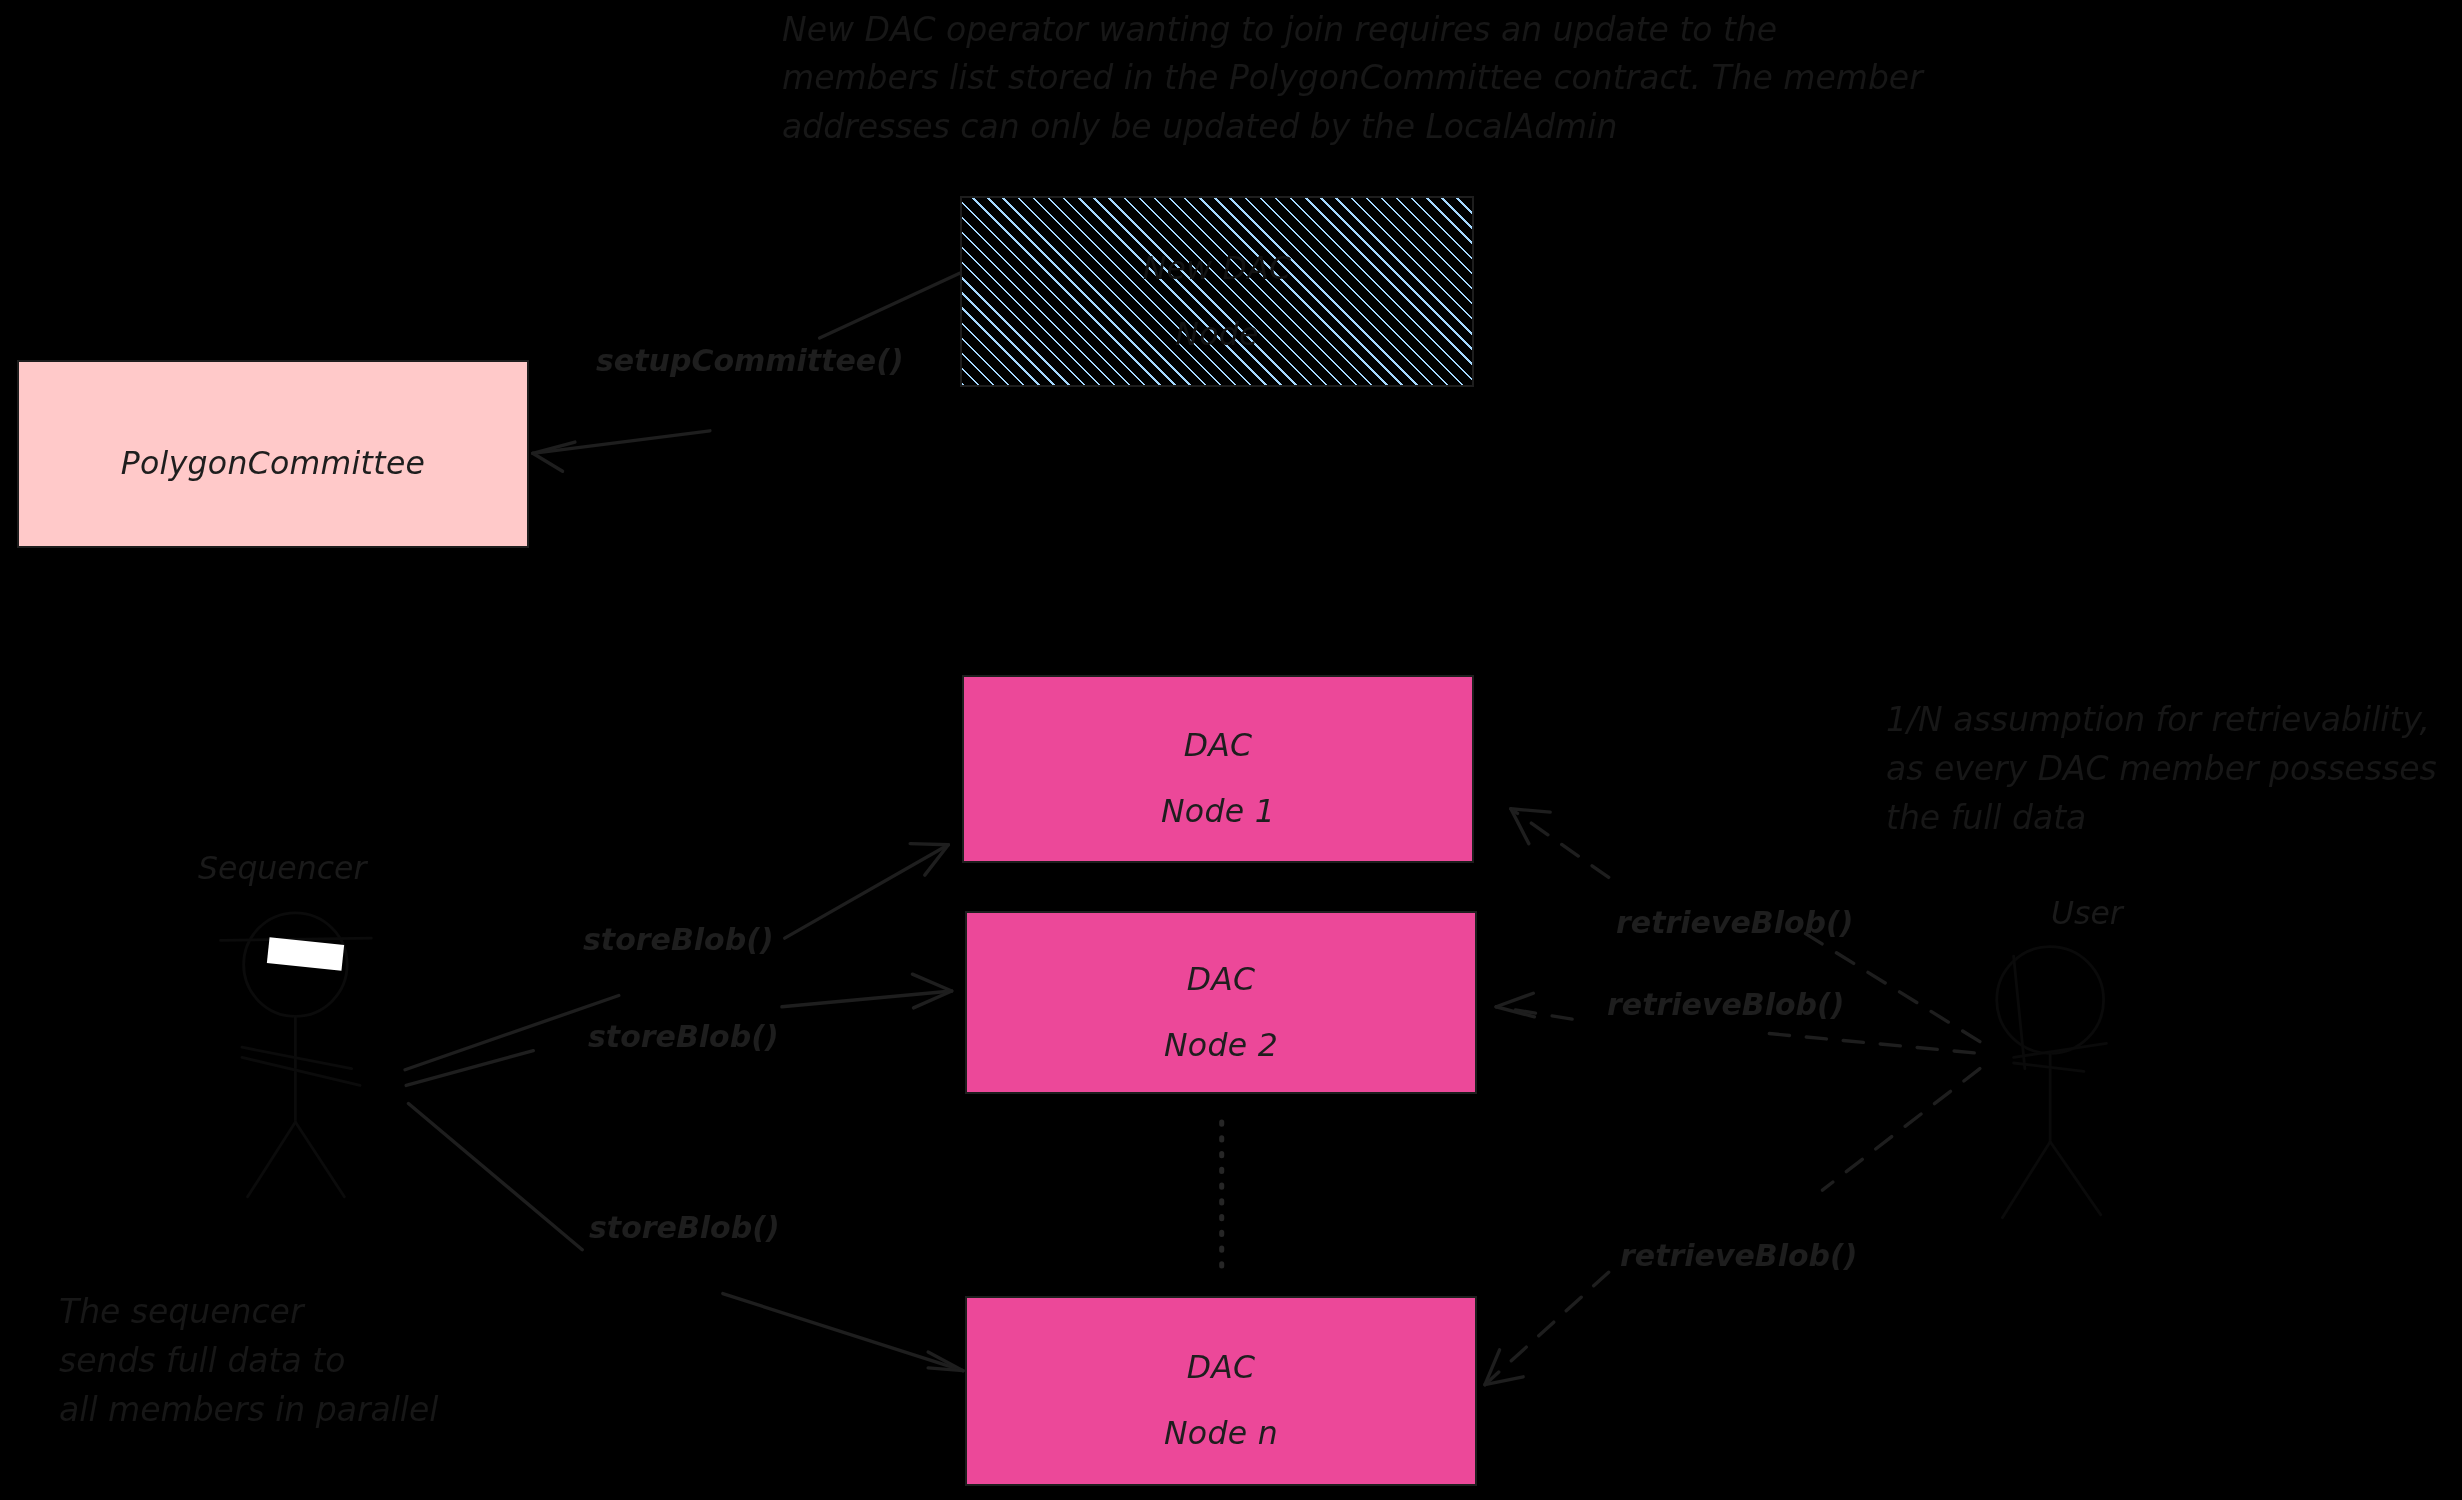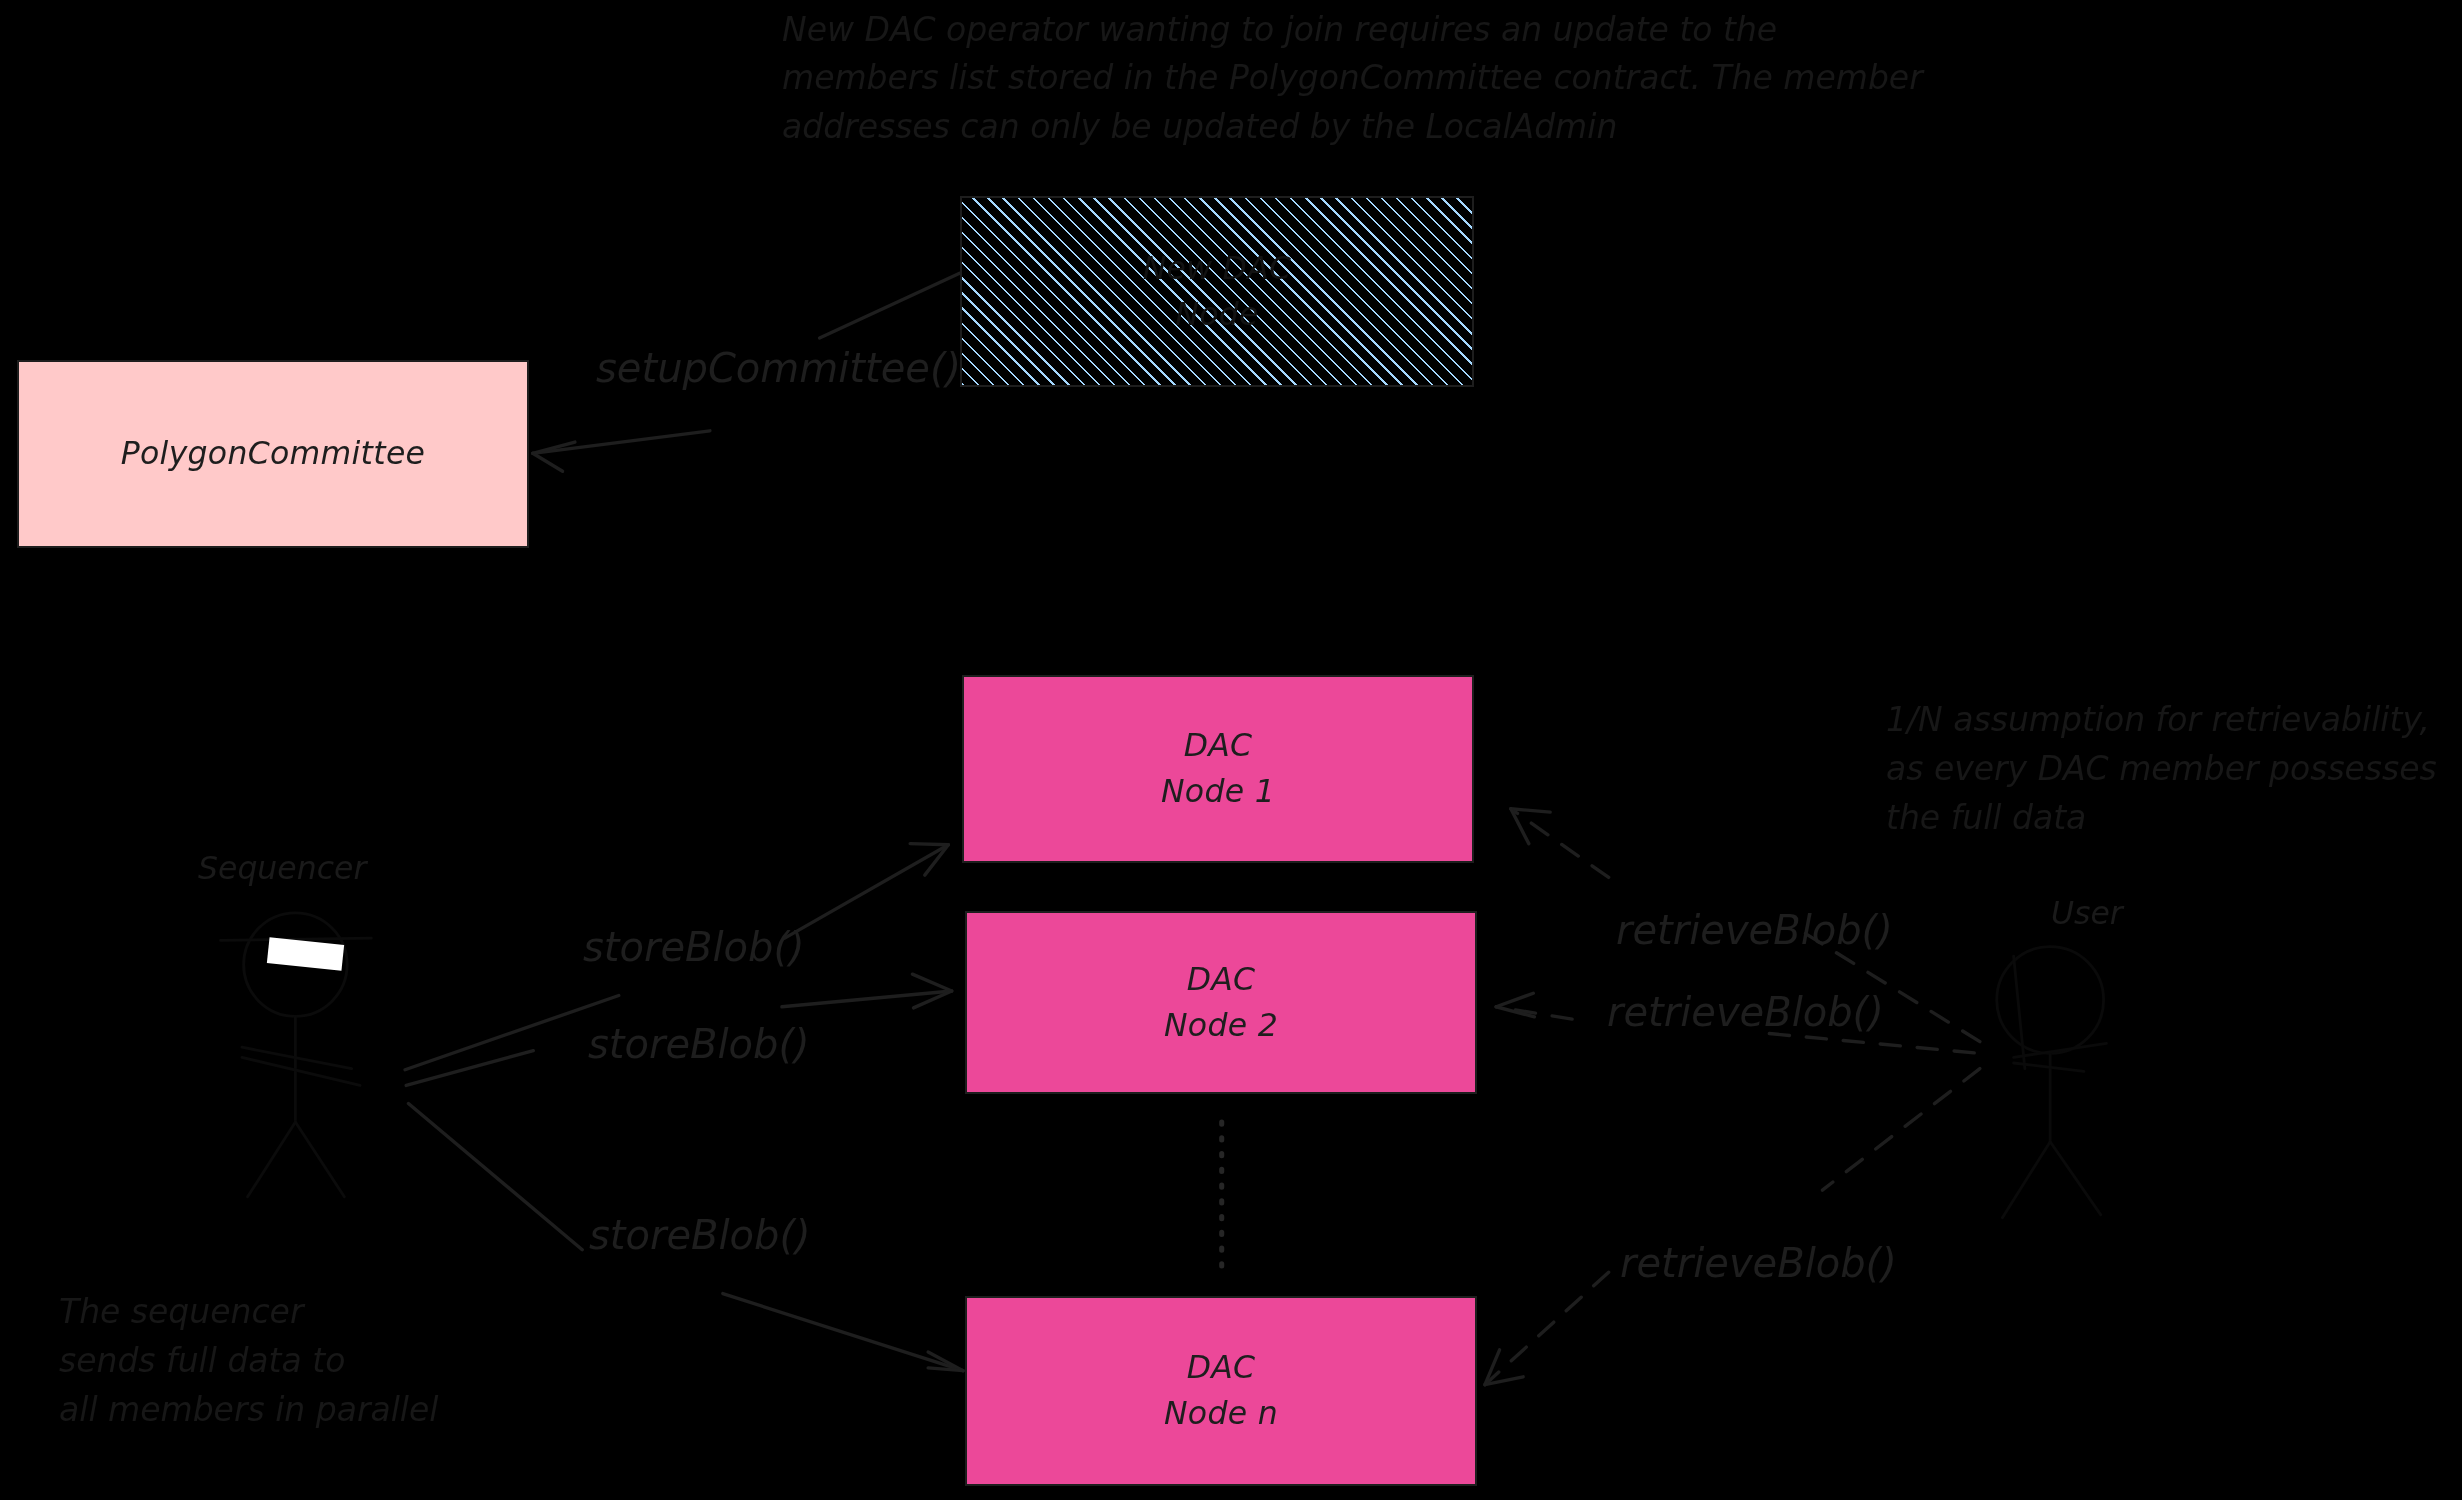--- a/index.html
+++ b/index.html
@@ -44,20 +44,21 @@
     text-align: center;
   }
   .box .line {
     font-family: "DejaVu Sans", sans-serif;
     font-size: 31.5px;
     color: #1e1e1e;
     line-height: 1.45;
     letter-spacing: 0.3px;
     font-style: italic;
     white-space: nowrap;
+    margin-top: 20px;
   }
 
   .box-committee {
     left: 17px;
     top: 360px;
     width: 512px;
     height: 188px;
     background: #ffc9c9;
   }
 
@@ -98,22 +99,23 @@
     color: #1e1e1e;
     white-space: pre;
     line-height: 1.52;
   }
   .annotation {
     color: #171717;
     font-size: 33px;
     line-height: 1.48;
   }
   .edge-label {
-    font-size: 40px;
+    font-size: 30px;
     color: #1e1e1e;
+    font-weight: bold;
   }
   .actor-label {
     font-size: 31.5px;
     color: #1a1a1a;
   }
 
   .ann-top    { left: 782px;  top: 5.6px;  }
   .ann-right  { left: 1886px;  top: 696px; }
   .ann-bottom { left: 59px;   top: 1288px; }
 

